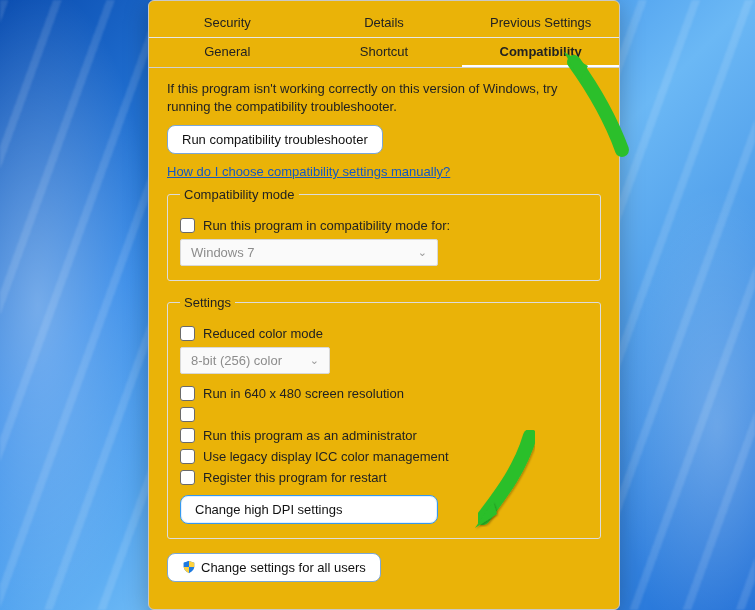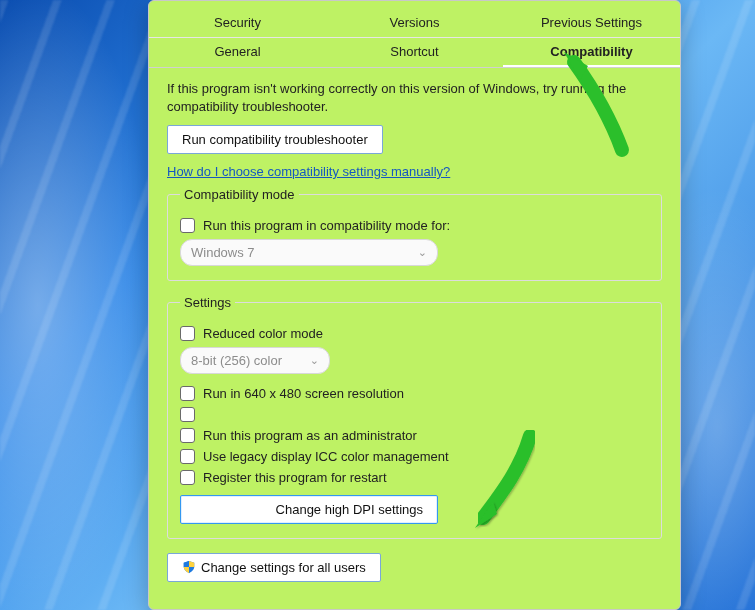--- a/index.html
+++ b/index.html
@@ -19,23 +19,23 @@
     .waves {
       position: absolute; inset: 0;
       background:
         repeating-linear-gradient(110deg, rgba(255,255,255,0.12) 0 8px, transparent 8px 50px);
       filter: blur(1px);
     }
     .dialog {
       position: absolute;
       left: 148px;
       top: 0;
-      width: 533px;
+      width: 472px;
       height: 610px;
-      background: #bef264;
+      background: #eab308;
       border: 1px solid #c8c8c8;
       border-radius: 6px;
       box-shadow: 0 6px 24px rgba(0,0,0,0.25);
       overflow: hidden;
     }
     .tabs {
       display: flex;
       flex-wrap: wrap;
       padding-top: 8px;
     }
@@ -64,25 +64,25 @@
     .content {
       padding: 12px 18px 14px 18px;
     }
     .intro { color: #222; line-height: 1.35; margin-bottom: 10px; }
     .btn {
       display: inline-block;
       padding: 6px 14px;
       font-size: 13px;
       background: #fff;
       border: 1px solid #7aa7d8;
-      border-radius: 2px;
+      border-radius: 8px;
       color: #111;
       cursor: default;
     }
-    .btn.full { display: block; width: 258px; text-align: right; margin: 0; }
+    .btn.full { display: block; width: 258px; text-align: left; margin: 0; }
     .btn.hl { border-color: #3498f0; box-shadow: 0 0 0 1px rgba(52,152,240,0.15) inset; }
     .link {
       display: inline-block;
       color: #1558c0;
       text-decoration: underline;
       margin-top: 10px;
       margin-bottom: 8px;
     }
     fieldset {
       border: 1px solid #dcdcdc;
@@ -108,21 +108,21 @@
       border-radius: 3px;
       background: #fff;
       flex-shrink: 0;
     }
     .chk-label { color: #222; }
     .select {
       display: flex;
       align-items: center;
       justify-content: space-between;
       border: 1px solid #d8d8d8;
-      border-radius: 12px;
+      border-radius: 2px;
       background: #fafafa;
       color: #8c8c8c;
       width: 258px;
       padding: 5px 10px;
       margin-top: 6px;
       font-size: 13px;
     }
     .select.sm { width: 150px; }
     .chev { font-size: 11px; color: #999; }
     .shield {
@@ -137,21 +137,21 @@
     }
   </style>
 </head>
 <body>
 
 <div class="waves"></div>
 
 <div class="dialog">
   <div class="tabs tabstrip-border">
     <div class="tab">Security</div>
-    <div class="tab">Versions</div>
+    <div class="tab">Details</div>
     <div class="tab">Previous Settings</div>
     <div class="tab row2">General</div>
     <div class="tab row2">Shortcut</div>
     <div class="tab row2 active">Compatibility</div>
   </div>
 
   <div class="content">
     <p class="intro">If this program isn't working correctly on this version of Windows, try running the compatibility troubleshooter.</p>
     <div class="btn">Run compatibility troubleshooter</div>
     <a class="link">How do I choose compatibility settings manually?</a>

